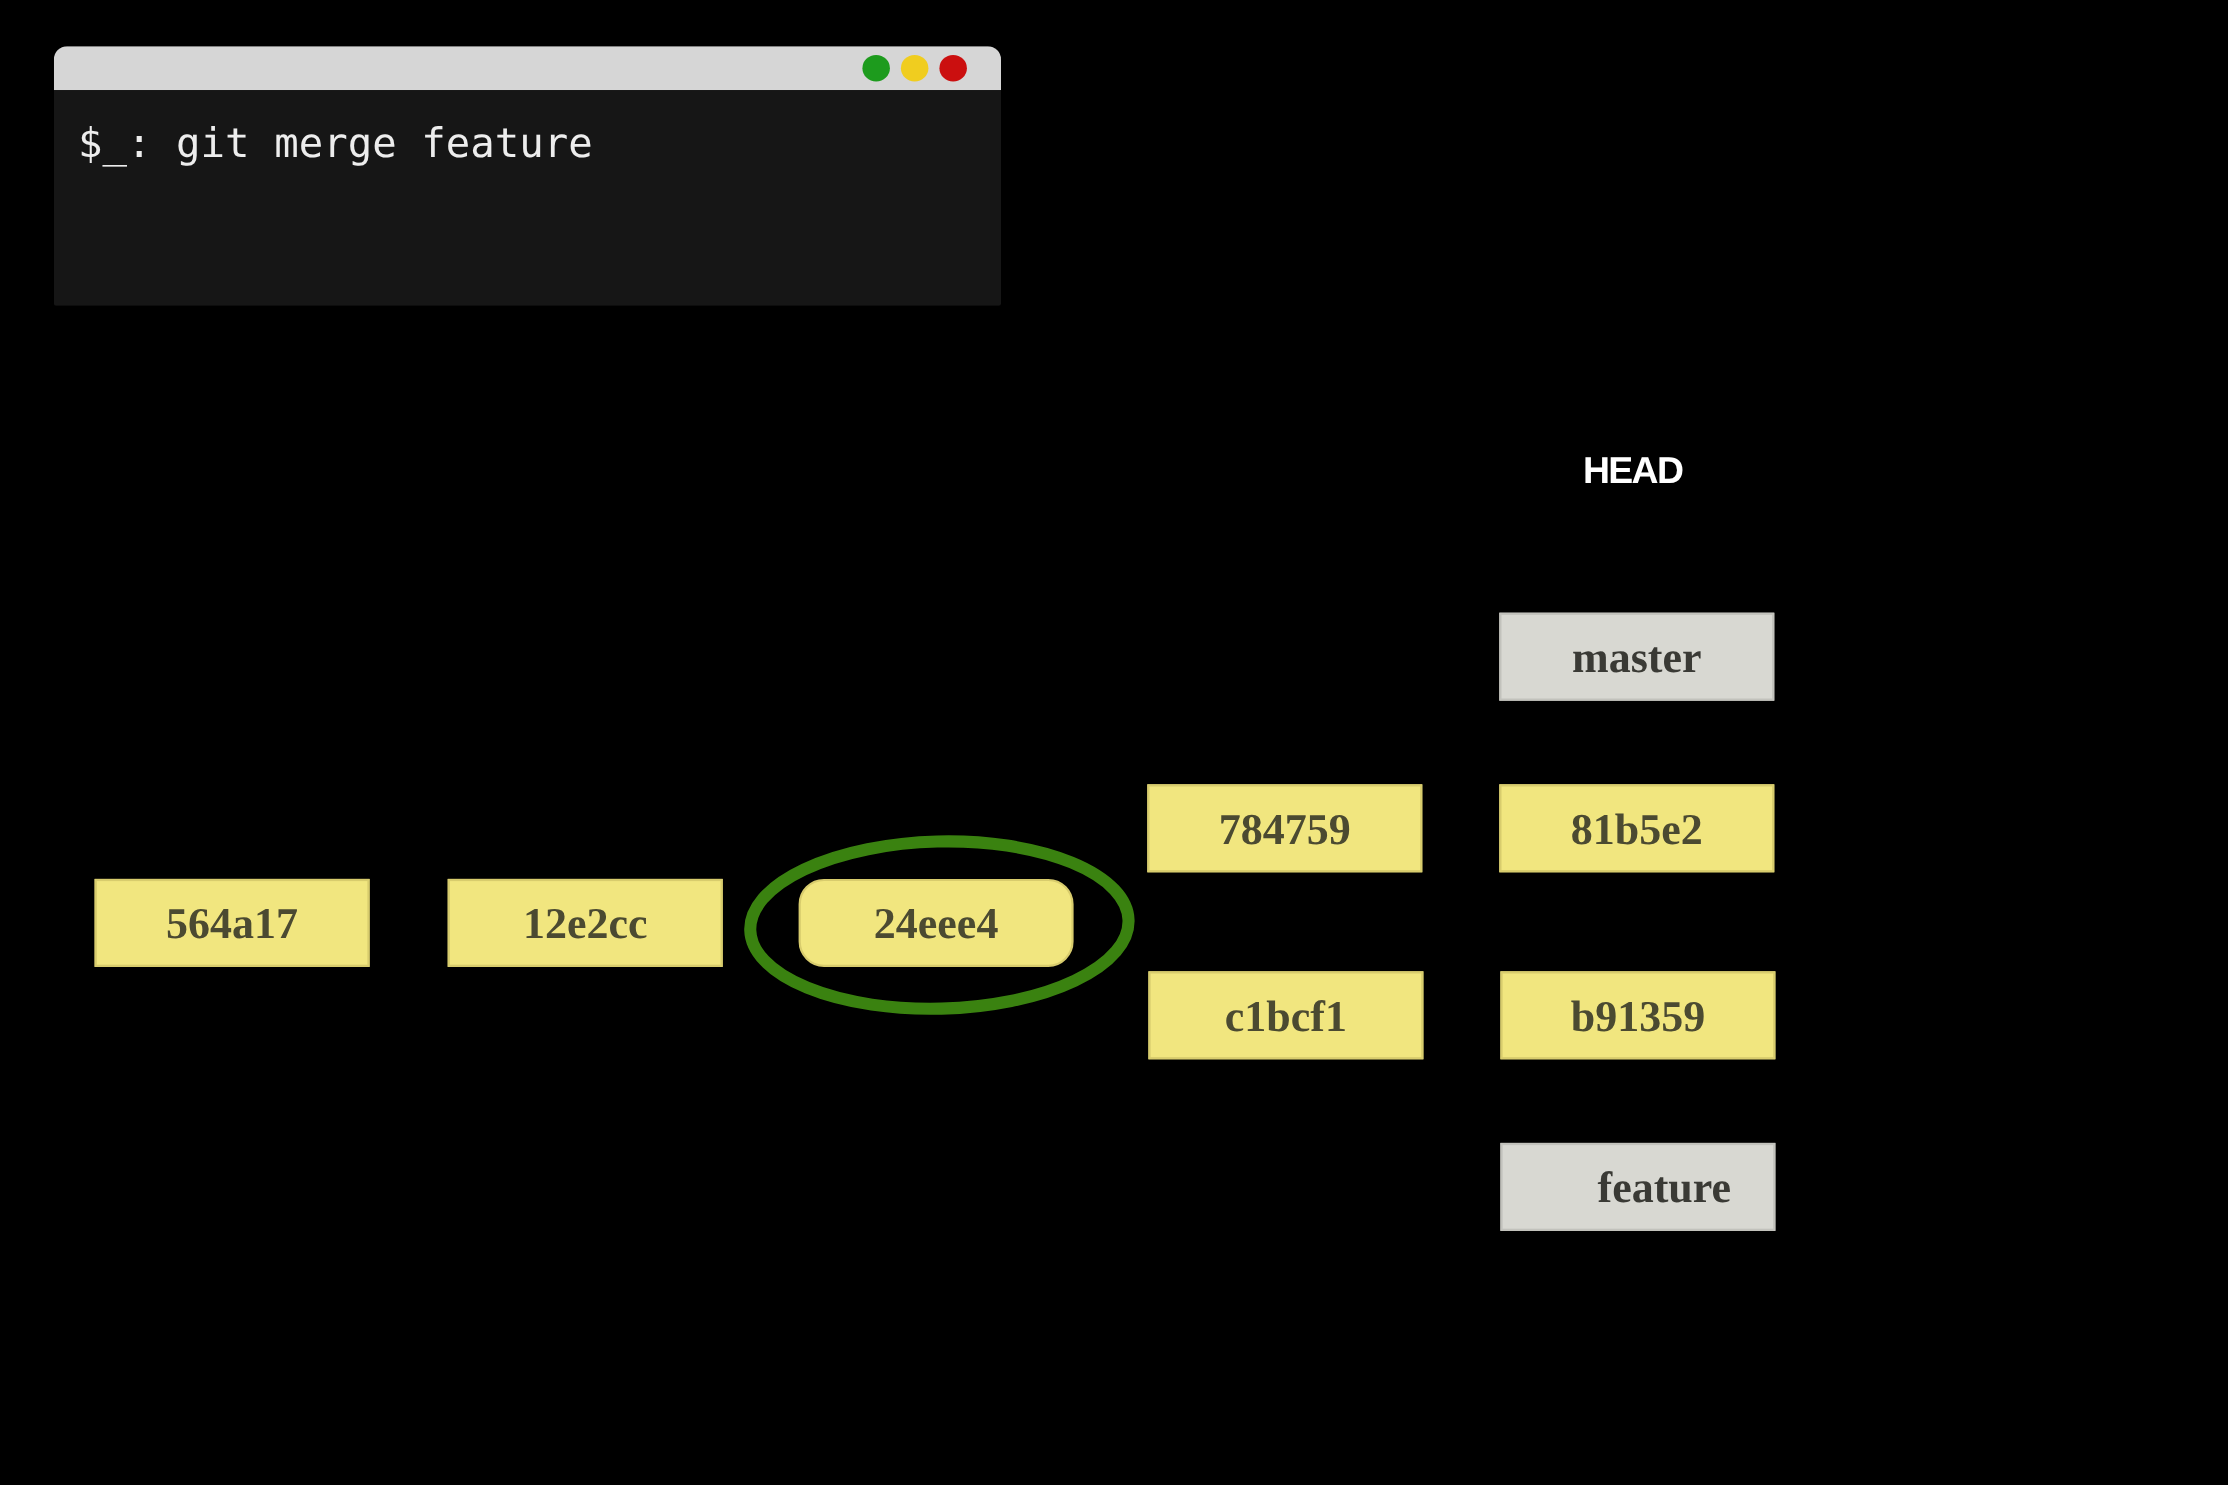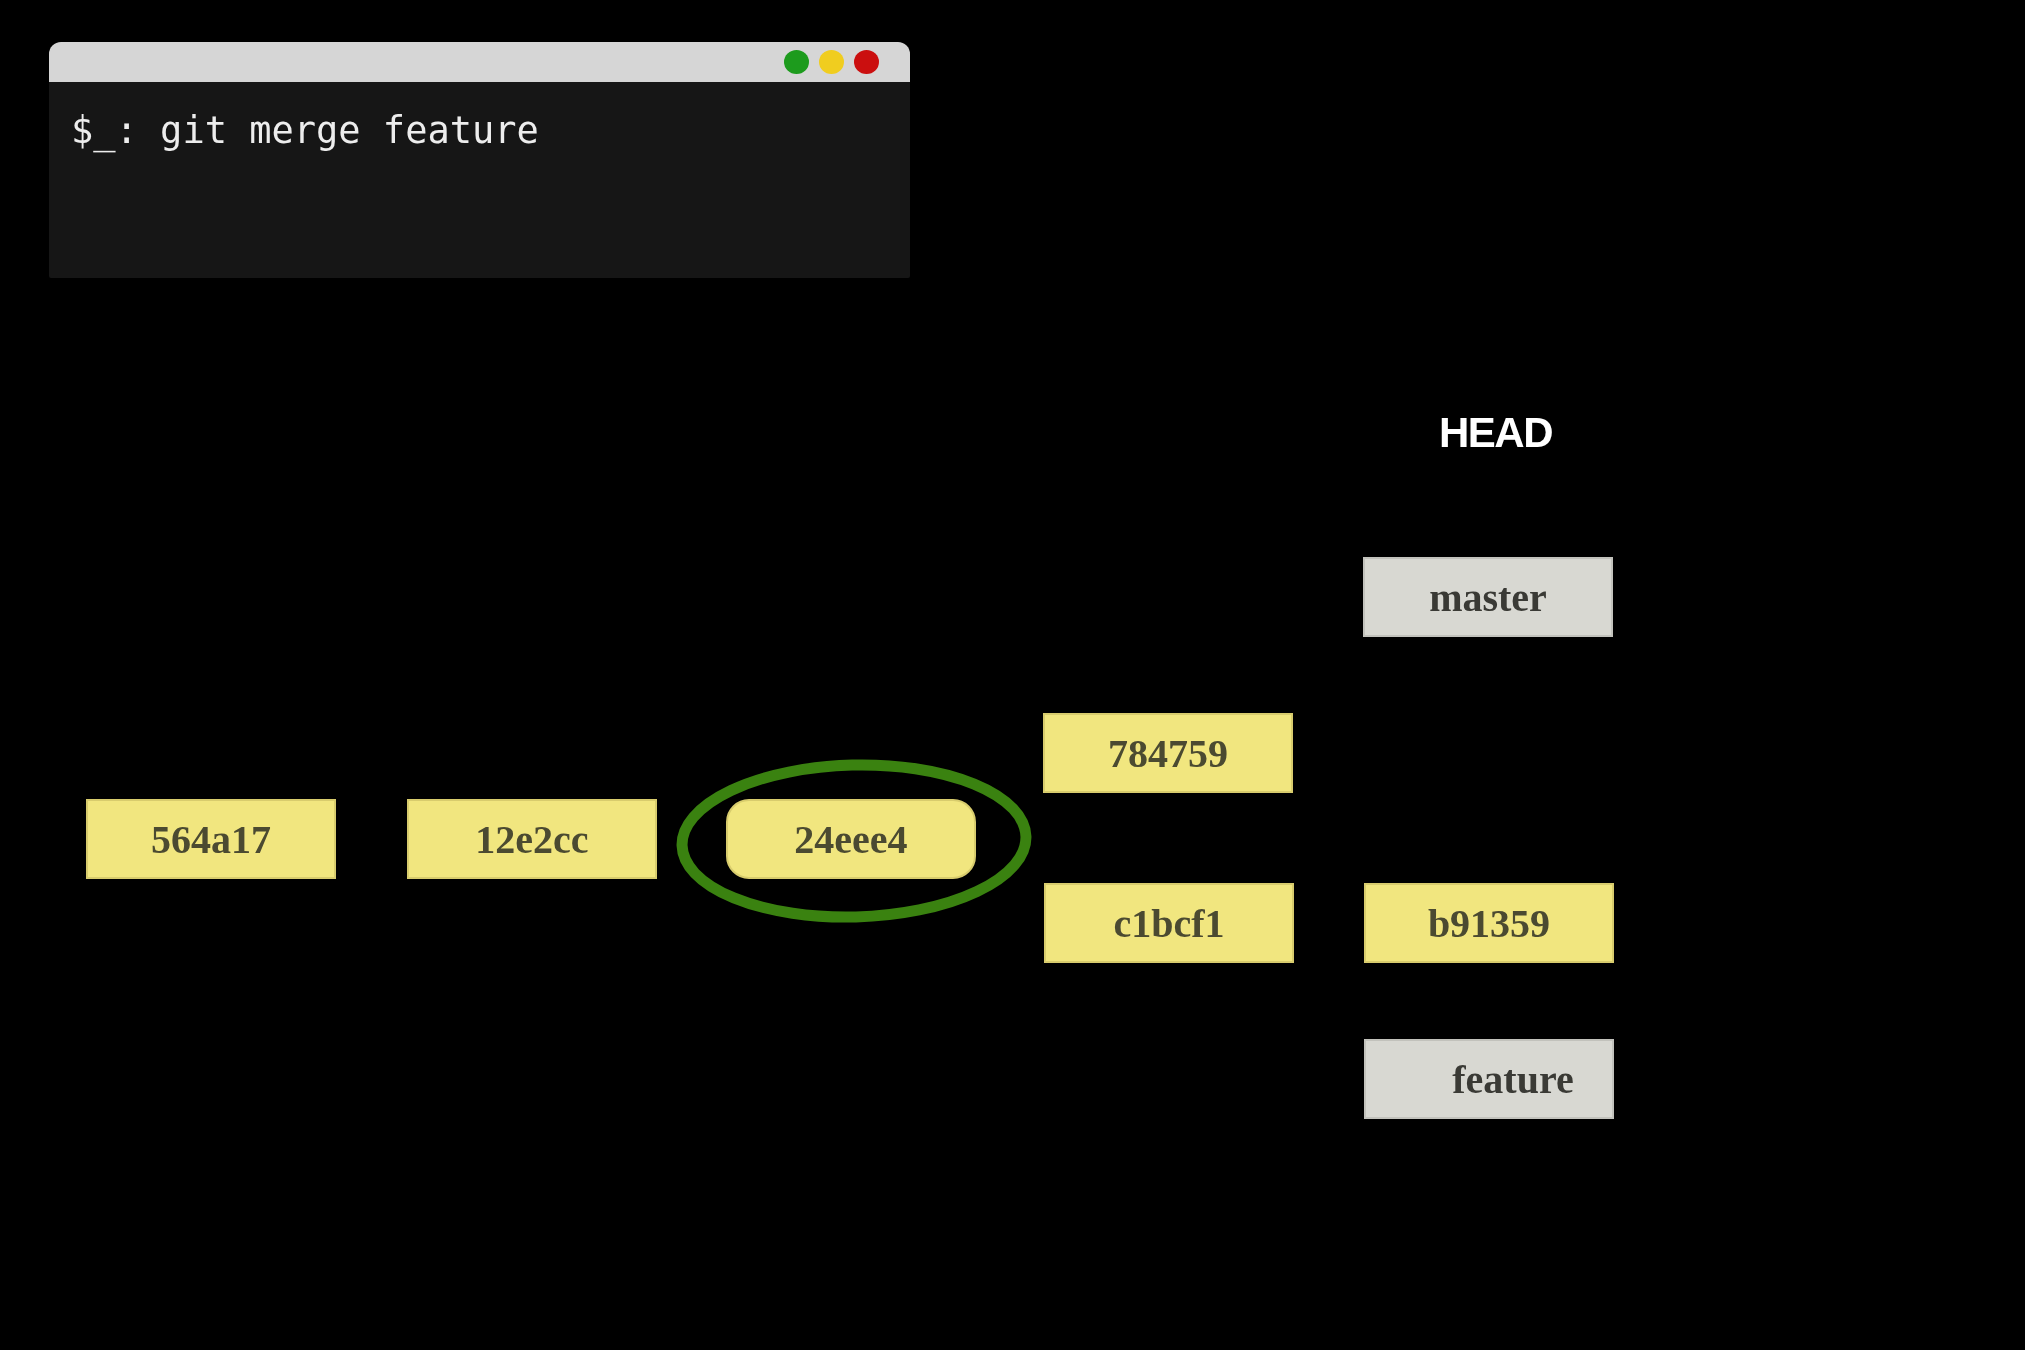--- a/index.html
+++ b/index.html
@@ -48,21 +48,21 @@
     color: var(--terminal-text, #ededed);
     white-space: pre;
   }
 
   
   .head-label {
     position: absolute;
     left: 1427px; top: 409px;
     font-family: "Liberation Sans", sans-serif;
     font-weight: bold;
-    font-size: 42px;
+    font-size: 34px;
     letter-spacing: -1.5px;
     color: var(--head-text, #fff);
   }
 
   .nodebox {
     position: absolute;
     width: 250px; height: 80px;
     box-sizing: border-box;
     display: flex;
     align-items: center;
@@ -126,19 +126,20 @@
   <div class="head-label">HEAD</div>
 
   <div class="nodebox branch" id="b-master">master</div>
   <div class="nodebox branch" id="b-feature">feature</div>
 
   <div class="nodebox commit" id="c-564a17">564a17</div>
   <div class="nodebox commit" id="c-12e2cc">12e2cc</div>
   <div class="nodebox commit" id="c-24eee4">24eee4</div>
   <div class="nodebox commit" id="c-928364">784759</div>
   <div class="nodebox commit" id="c-c1bcf1">c1bcf1</div>
+  <div class="nodebox commit" id="c-81b5e2">81b5e2</div>
   <div class="nodebox commit" id="c-b91359">b91359</div>
 
   <svg class="highlight-svg" viewBox="0 0 368 176" aria-hidden="true">
     <ellipse cx="184" cy="88" rx="172" ry="76" transform="rotate(-1.5 184 88)"></ellipse>
   </svg>
 
 </div>
 
 </body></html>

